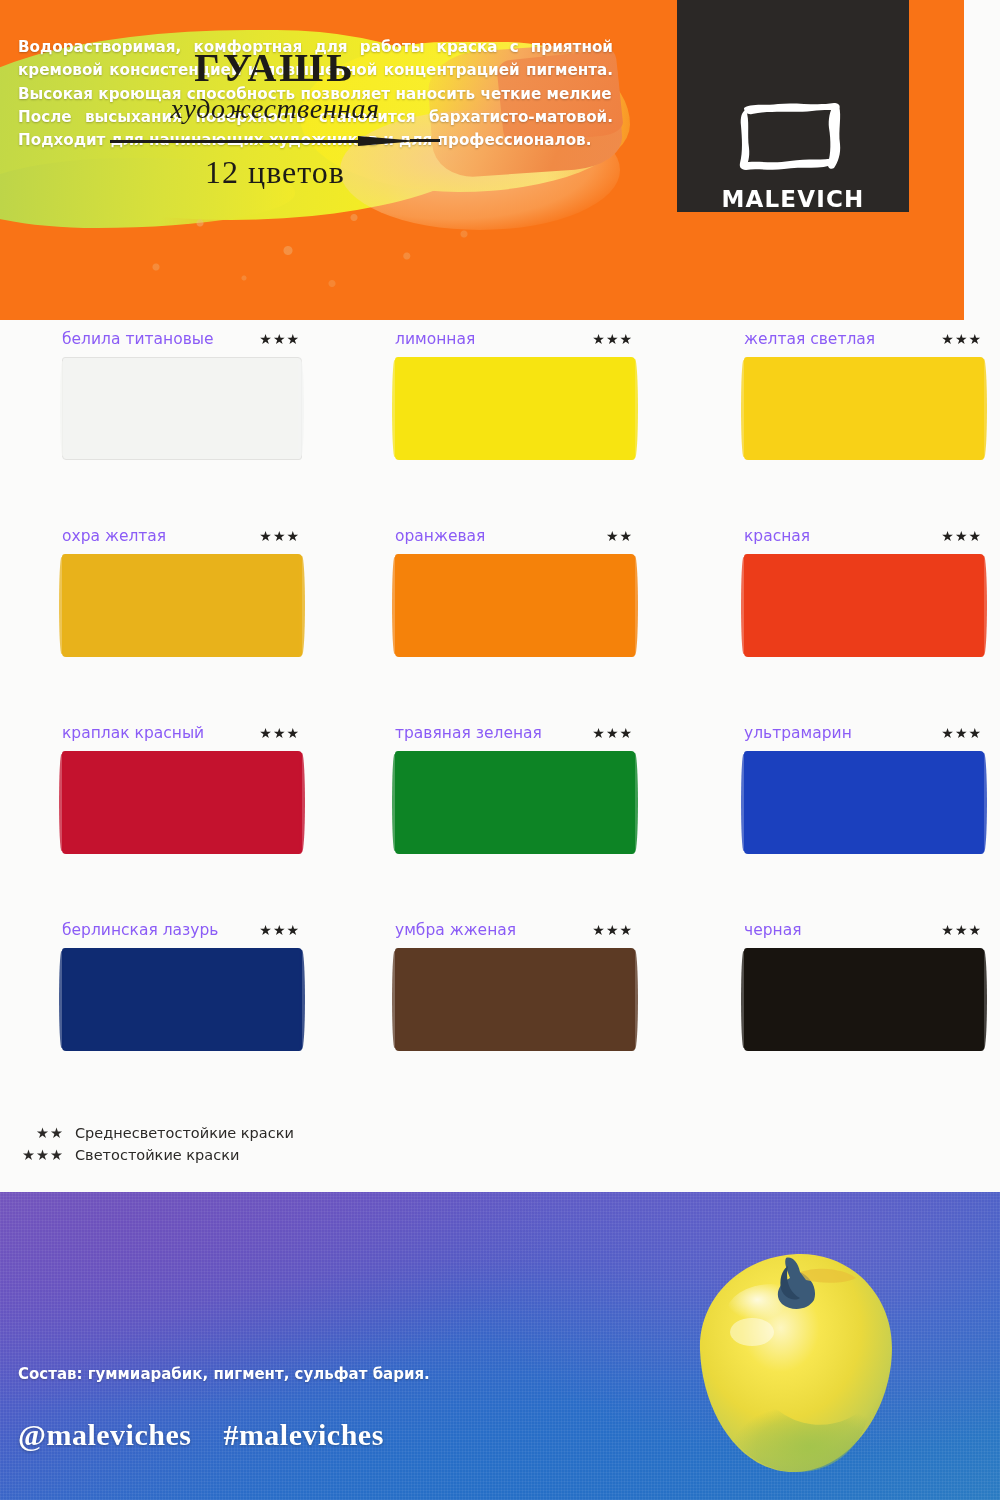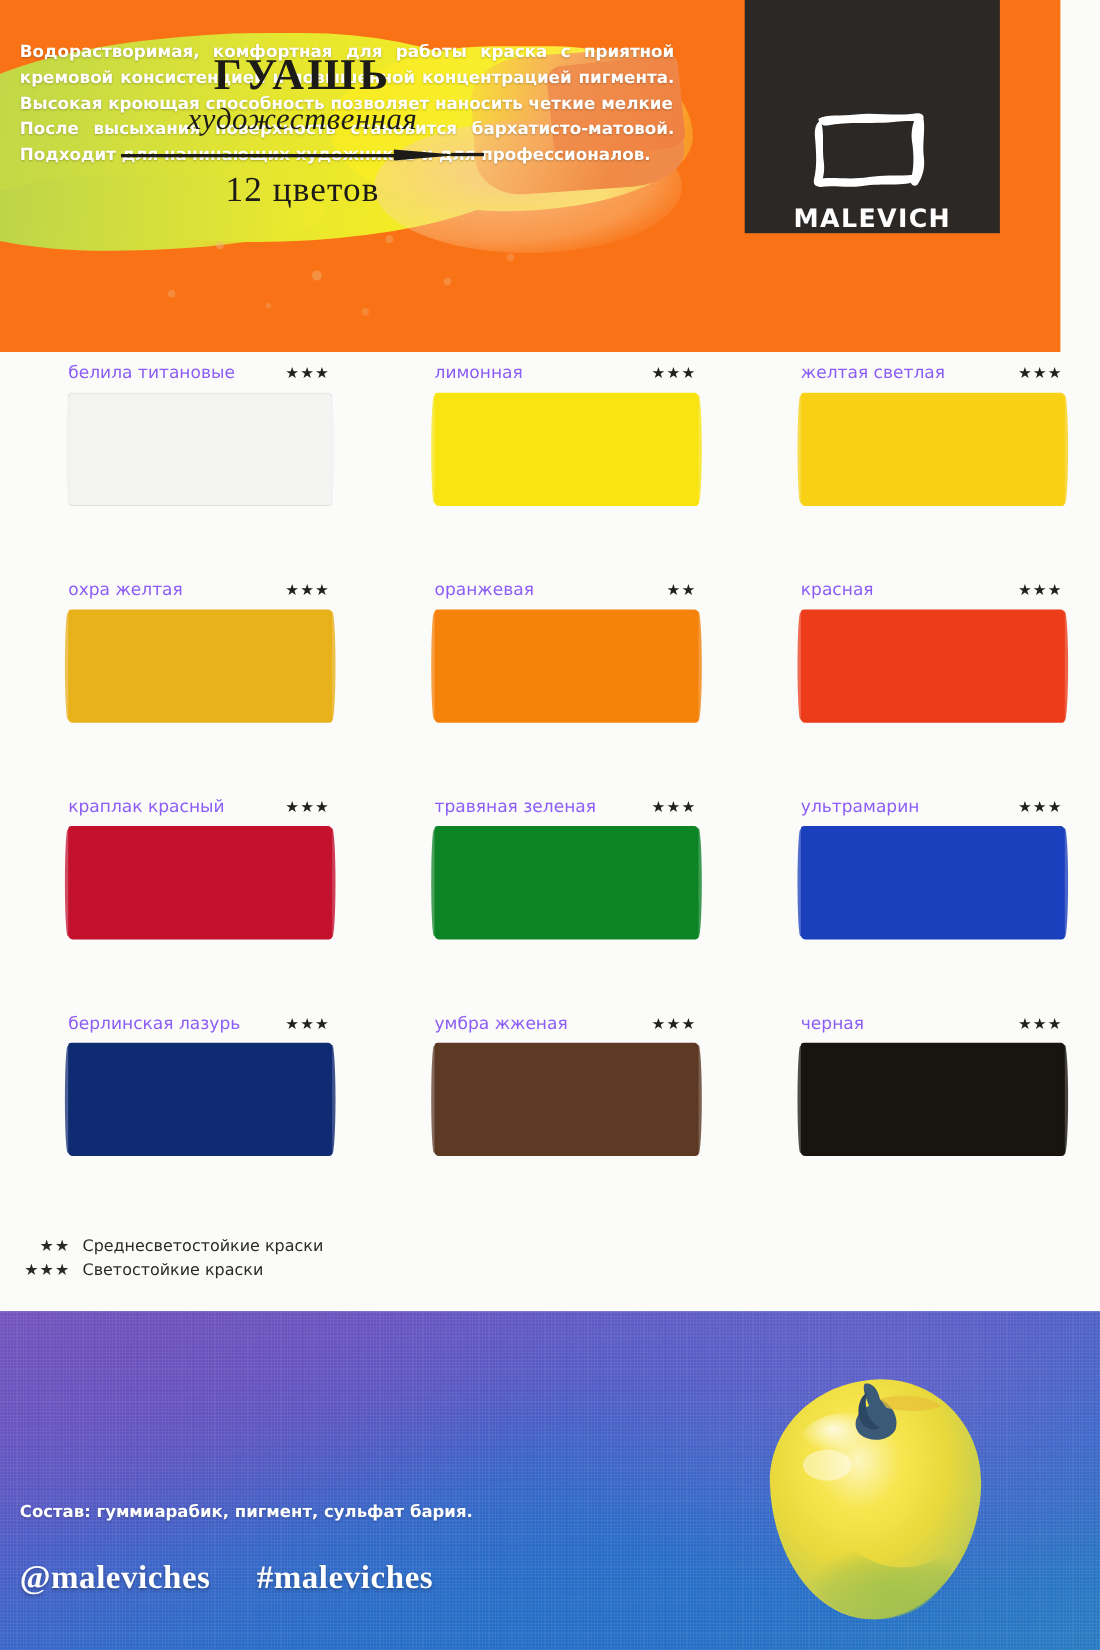--- a/index.html
+++ b/index.html
@@ -160,21 +160,21 @@
   
   .grid {
     position: absolute;
     left: 0; top: 330px;
     width: 1000px;
   }
   .grid-row { position: relative; height: 197px; }
   .cell { position: absolute; width: 300px; }
   .cell.c0 { left: 62px; }
   .cell.c1 { left: 395px; }
-  .cell.c2 { left: 684px; padding-left: 44px; }
+  .cell.c2 { left: 700px; padding-left: 44px; }
   .cell-head {
     display: flex;
     align-items: baseline;
     justify-content: space-between;
     width: 238px;
     margin-bottom: 9px;
   }
   .cell-name {
     font-family: "DejaVu Sans", sans-serif;
     font-size: 15.5px;
@@ -280,21 +280,21 @@
   .social {
     position: absolute;
     left: 18px; top: 1418px;
     color: #ffffff;
     font-family: "Liberation Serif", serif;
     font-weight: 700;
     font-size: 30px;
     letter-spacing: 0.5px;
     z-index: 3;
     display: flex;
-    gap: 42px;
+    gap: 32px;
     text-shadow: 0 1px 3px rgba(0,0,0,0.3);
     text-align: center;
   }
 
   
   .apple-wrap {
     position: absolute;
     left: 660px; top: 1232px;
     width: 270px; height: 268px;
     z-index: 2;

